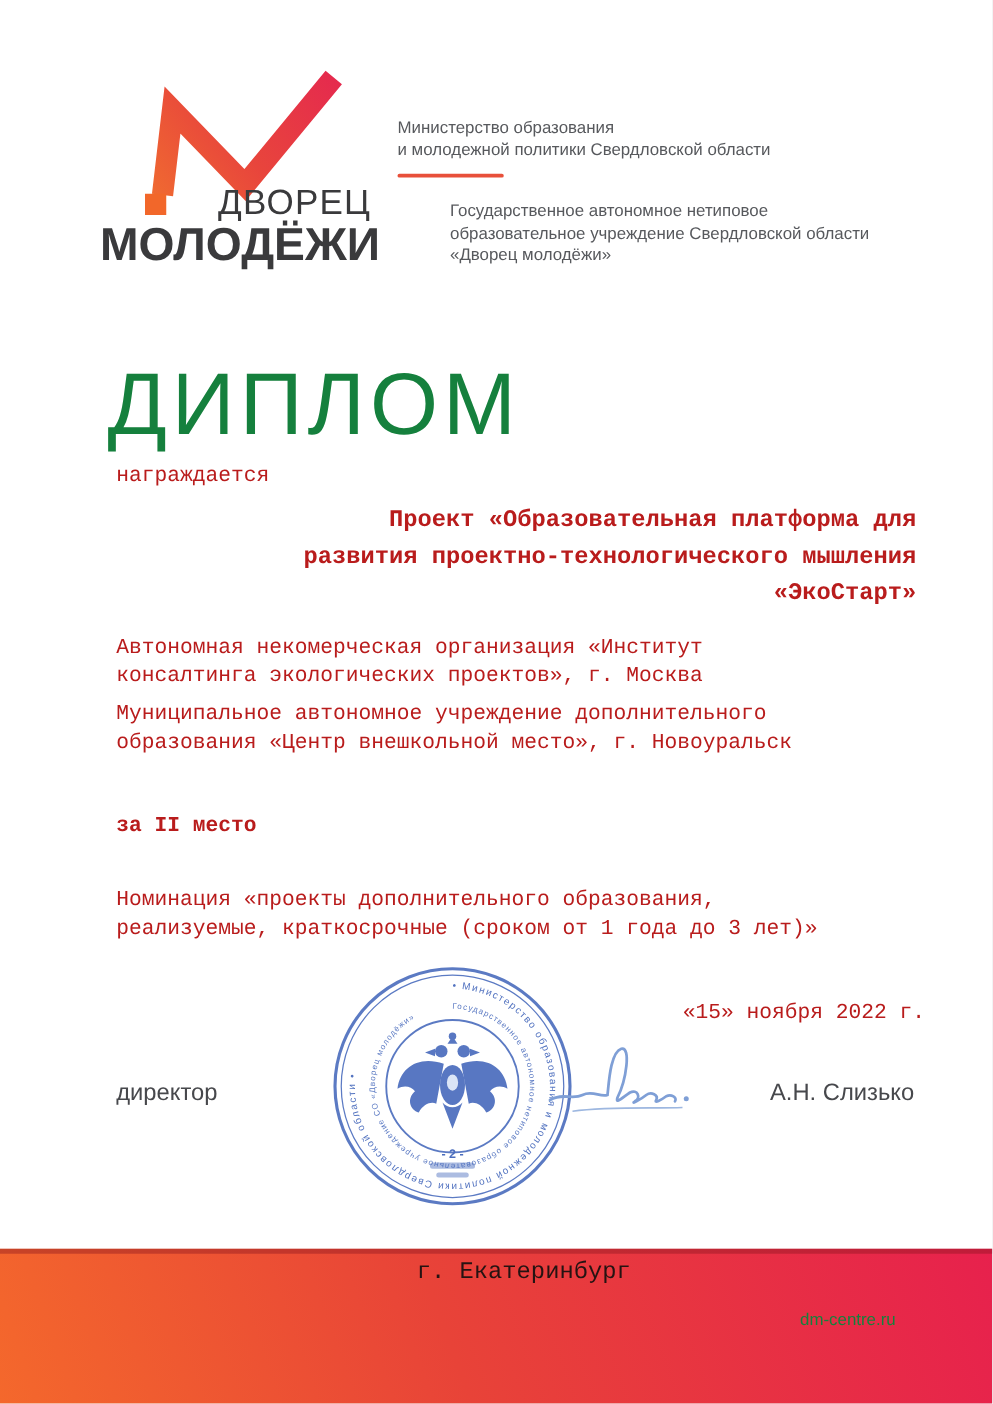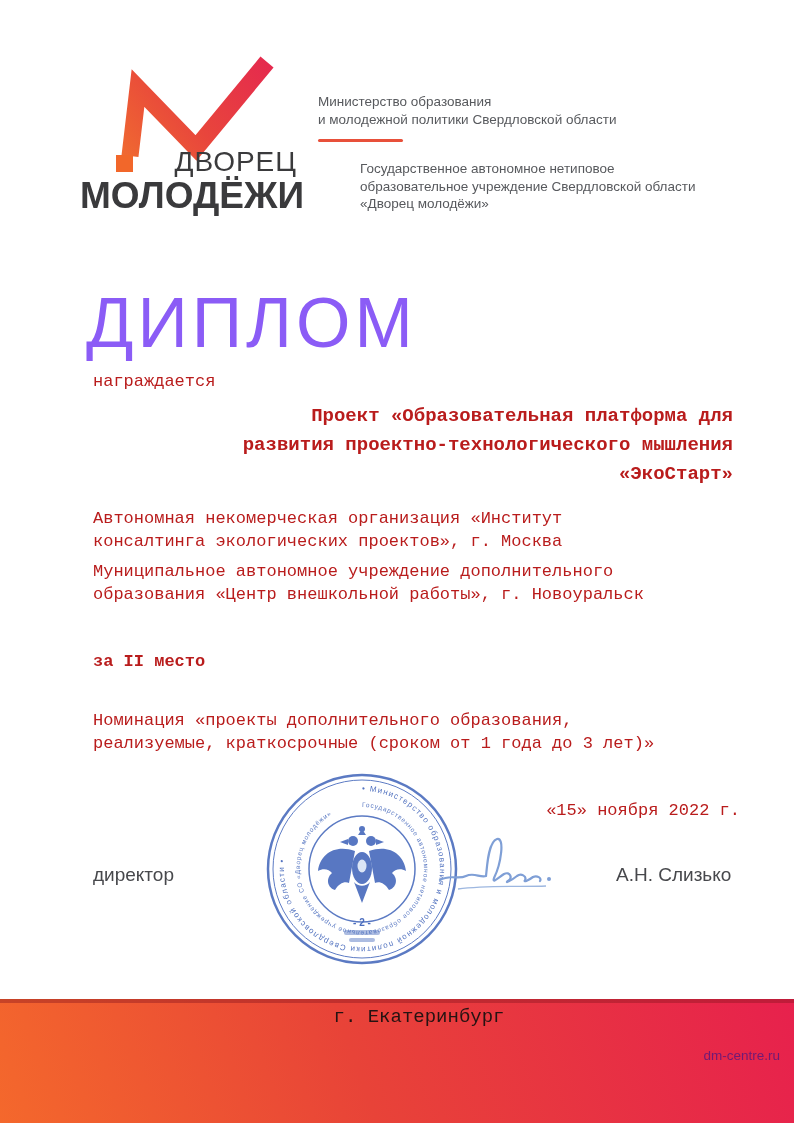--- a/index.html
+++ b/index.html
@@ -15,21 +15,21 @@
               font-weight:500;letter-spacing:1px;color:#3a3a3c;line-height:1;}
   .logo-line2{left:80px;top:177px;width:210px;text-align:right;font-size:37px;
               font-weight:700;letter-spacing:0;color:#3a3a3c;line-height:1;}
   .ministry{left:318px;top:93px;width:420px;font-size:13.5px;line-height:17.5px;
             color:#57595d;font-weight:500;}
   .divider{left:318px;top:139px;width:85px;height:3px;background:#e8503a;border-radius:2px;}
   .institution{left:318px;top:160px;width:420px;font-size:13.5px;line-height:17.5px;
                color:#57595d;font-weight:500;margin-left:42px;}
 
   
-  .diplom-title{left:86px;top:288px;font-size:70px;letter-spacing:4px;color:#8b5cf6;
+  .diplom-title{left:86px;top:288px;font-size:70px;letter-spacing:4px;color:#15803d;
                 font-weight:400;line-height:1;text-align:center;}
   .awarded{left:93px;top:372px;font-size:17px;}
   .project{left:93px;top:402px;font-size:19px;font-weight:700;line-height:29px;width:640px;text-align:right;}
   .org1{left:93px;top:507px;font-size:17px;line-height:23px;width:640px;}
   .org2{left:93px;top:560px;font-size:17px;line-height:23px;width:640px;}
   .place{left:93px;top:652px;font-size:17px;font-weight:700;}
   .contest{left:93px;top:653px;font-size:17px;font-weight:700;line-height:23px;width:640px;}
   .nomination{left:93px;top:709px;font-size:17px;line-height:23px;width:660px;}
 
   
@@ -38,22 +38,22 @@
   .name{left:616px;top:864px;width:160px;font-size:19px;color:#47484c;font-weight:500;}
   .stamp{left:265px;top:772px;width:194px;height:194px;}
   .signature{left:436px;top:828px;width:145px;height:68px;}
 
   
   .footer{left:0;top:999px;width:794px;height:124px;
           background:linear-gradient(70deg,#f4682c 0%,#e84338 45%,#e7214d 100%);}
   .footer-edge{left:0;top:999px;width:794px;height:4px;background:rgba(135,20,30,0.40);}
   .city{left:0;top:1006px;width:794px;text-align:center;font-size:19px;color:#251312;
         transform:translateX(22px);}
-  .site{left:640px;top:1048px;width:140px;text-align:right;font-size:13.5px;
-        color:#701a75;font-weight:500;}
+  .site{left:640px;top:1048px;width:140px;text-align:left;font-size:13.5px;
+        color:#15803d;font-weight:500;}
 </style>
 </head>
 <body>
 
 <div class="page">
 
   <svg class="abs logo-mark" viewBox="0 0 168 122" xmlns="http://www.w3.org/2000/svg">
     <defs>
       <linearGradient id="lg-mark" gradientUnits="userSpaceOnUse" x1="10" y1="118" x2="160" y2="4">
         <stop offset="0" stop-color="#f1702f"></stop>
@@ -75,21 +75,21 @@
 «Дворец молодёжи»</div>
 
   <div class="abs diplom-title">ДИПЛОМ</div>
   <div class="abs awarded mono">награждается</div>
   <div class="abs project mono pre">Проект «Образовательная платформа для
 развития проектно-технологического мышления
 «ЭкоСтарт»</div>
   <div class="abs org1 mono pre">Автономная некомерческая организация «Институт
 консалтинга экологических проектов», г. Москва</div>
   <div class="abs org2 mono pre">Муниципальное автономное учреждение дополнительного
-образования «Центр внешкольной работы», г. Новоуральск</div>
+образования «Центр внешкольной место», г. Новоуральск</div>
   <div class="abs place mono">за II место</div>
   <div class="abs nomination mono pre">Номинация «проекты дополнительного образования,
 реализуемые, краткосрочные (сроком от 1 года до 3 лет)»</div>
 
   <div class="abs date mono">«15» ноября 2022 г.</div>
   <div class="abs role">директор</div>
 
   <svg class="abs stamp" viewBox="0 0 194 194" xmlns="http://www.w3.org/2000/svg">
     <defs>
       <path id="tp-outer" d="M97,19 a78,78 0 1,1 -0.1,0"></path>

